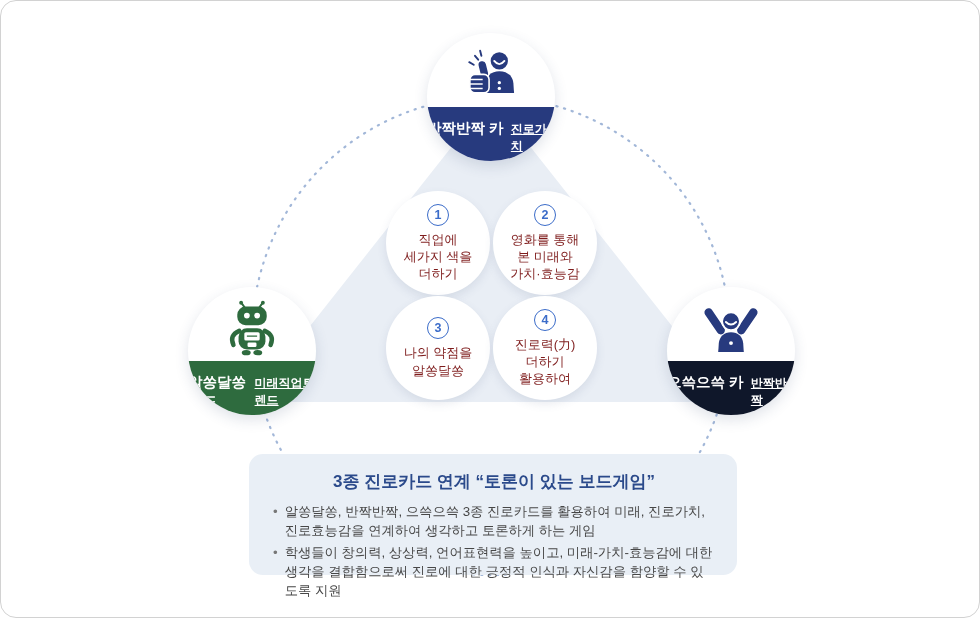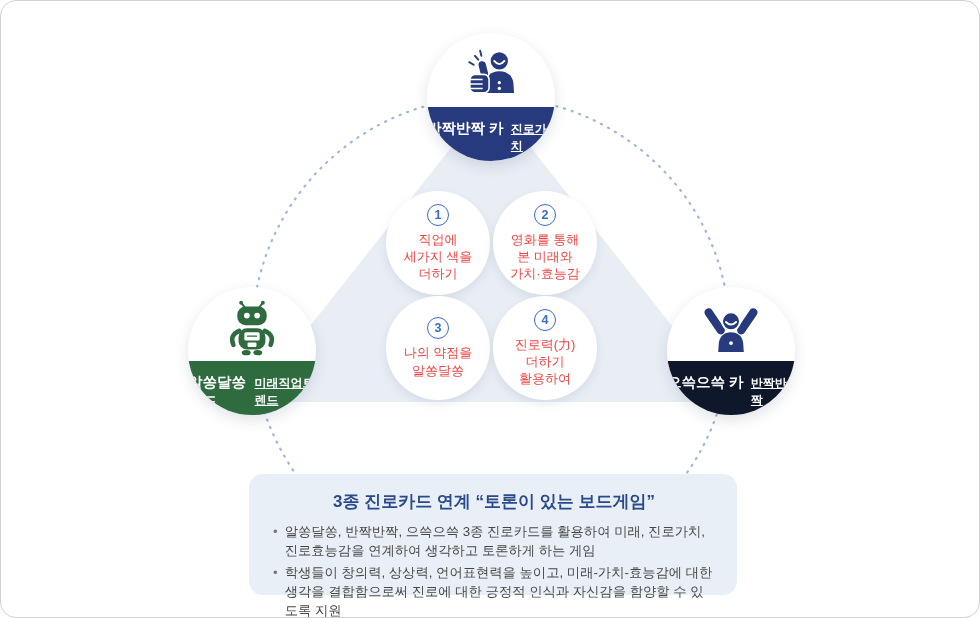--- a/index.html
+++ b/index.html
@@ -26,24 +26,24 @@
   .step{position:absolute;width:104px;height:104px;border-radius:50%;background:#fff;
         box-shadow:0 4px 10px rgba(70,90,130,.12);
         display:flex;flex-direction:column;align-items:center;justify-content:center;text-align:center;}
   .step-1{left:385px;top:190px;}
   .step-2{left:492px;top:190px;}
   .step-3{left:385px;top:295px;}
   .step-4{left:492px;top:295px;}
   .step .num{width:20px;height:20px;border:1.5px solid #3b6cc9;border-radius:50%;
              color:#3b6cc9;font-size:12.5px;font-weight:bold;
              display:flex;align-items:center;justify-content:center;margin-bottom:5px;}
-  .step .line{font-size:13px;color:#ef4444;line-height:1.32;}
+  .step .line{font-size:13px;color:#7f1d1d;line-height:1.32;}
 
   
-  .panel{position:absolute;left:248px;top:473px;width:488px;height:121px;
+  .panel{position:absolute;left:248px;top:453px;width:488px;height:121px;
          background:#e9eff6;border-radius:14px;box-sizing:border-box;padding:16px 22px 0 24px;}
   .panel-title{text-align:center;font-size:17px;font-weight:bold;color:#2b4a8b;margin:0 0 10px 0;}
   .bullets{margin:0;padding:0;list-style:none;}
   .bullets li{display:flex;gap:7px;font-size:13.3px;color:#474747;line-height:1.42;margin-bottom:3px;}
   .bullets .dot{color:#777;flex:0 0 auto;}
 </style>
 </head>
 <body>
 
 <div class="stage">

